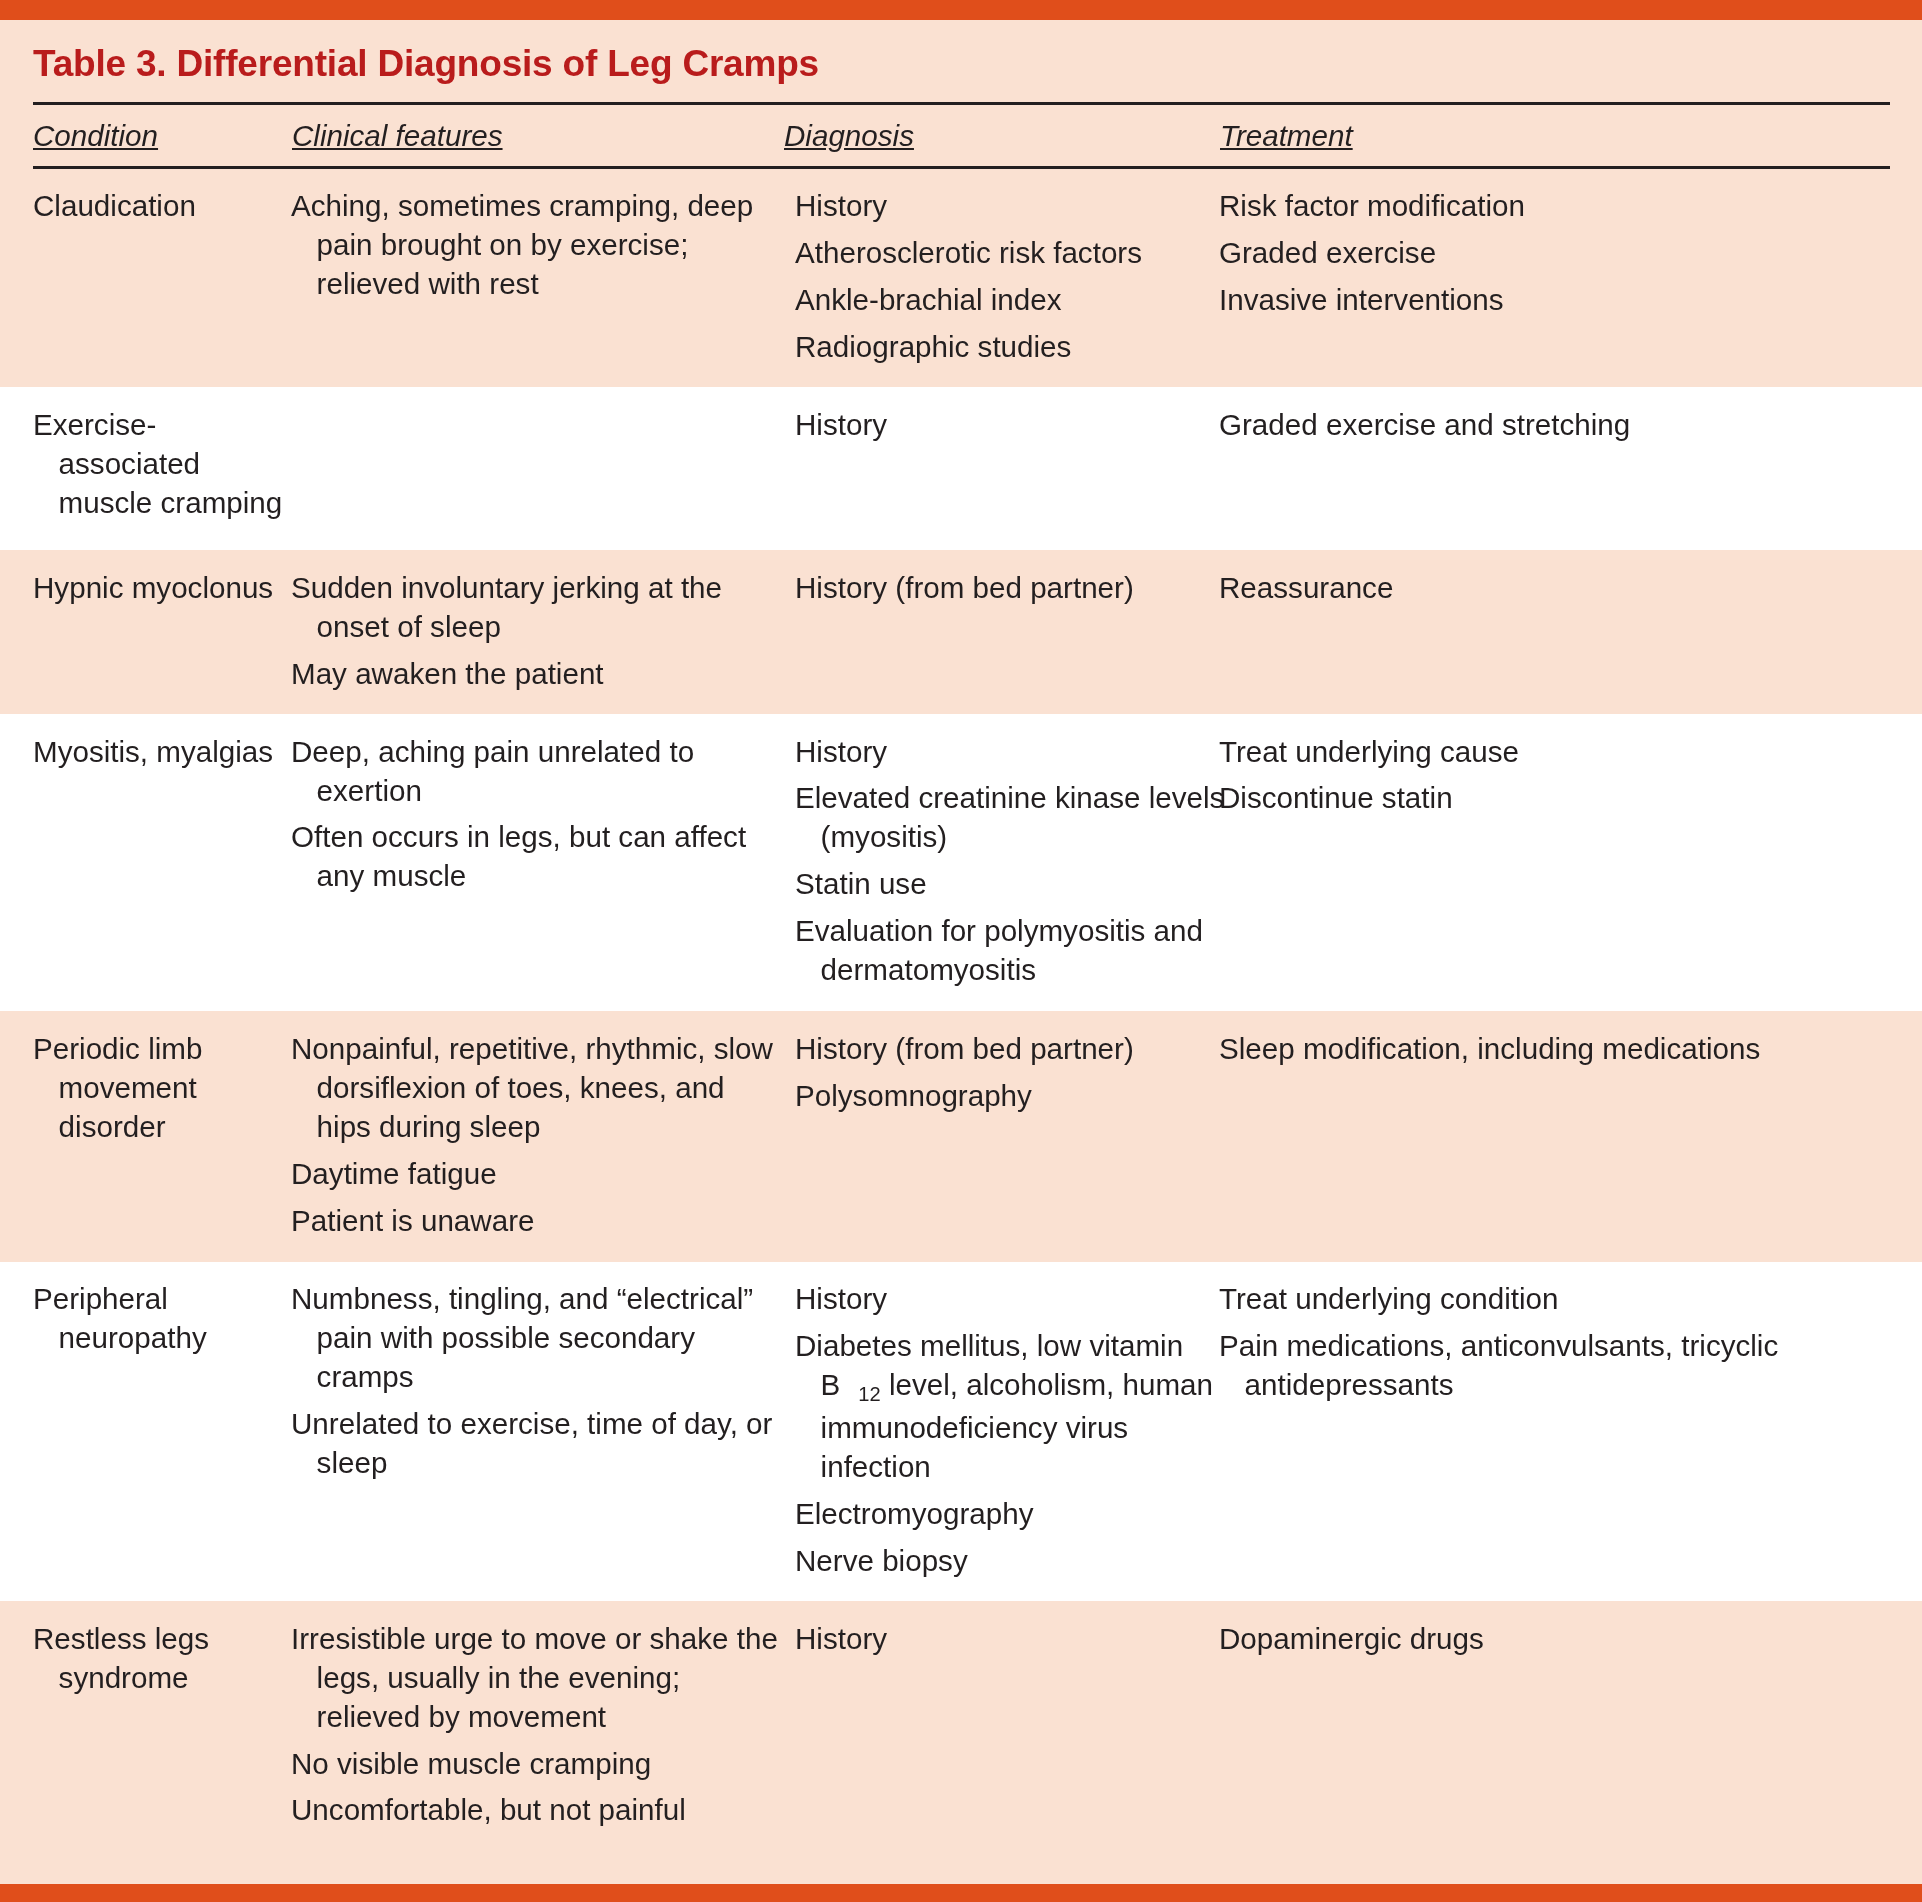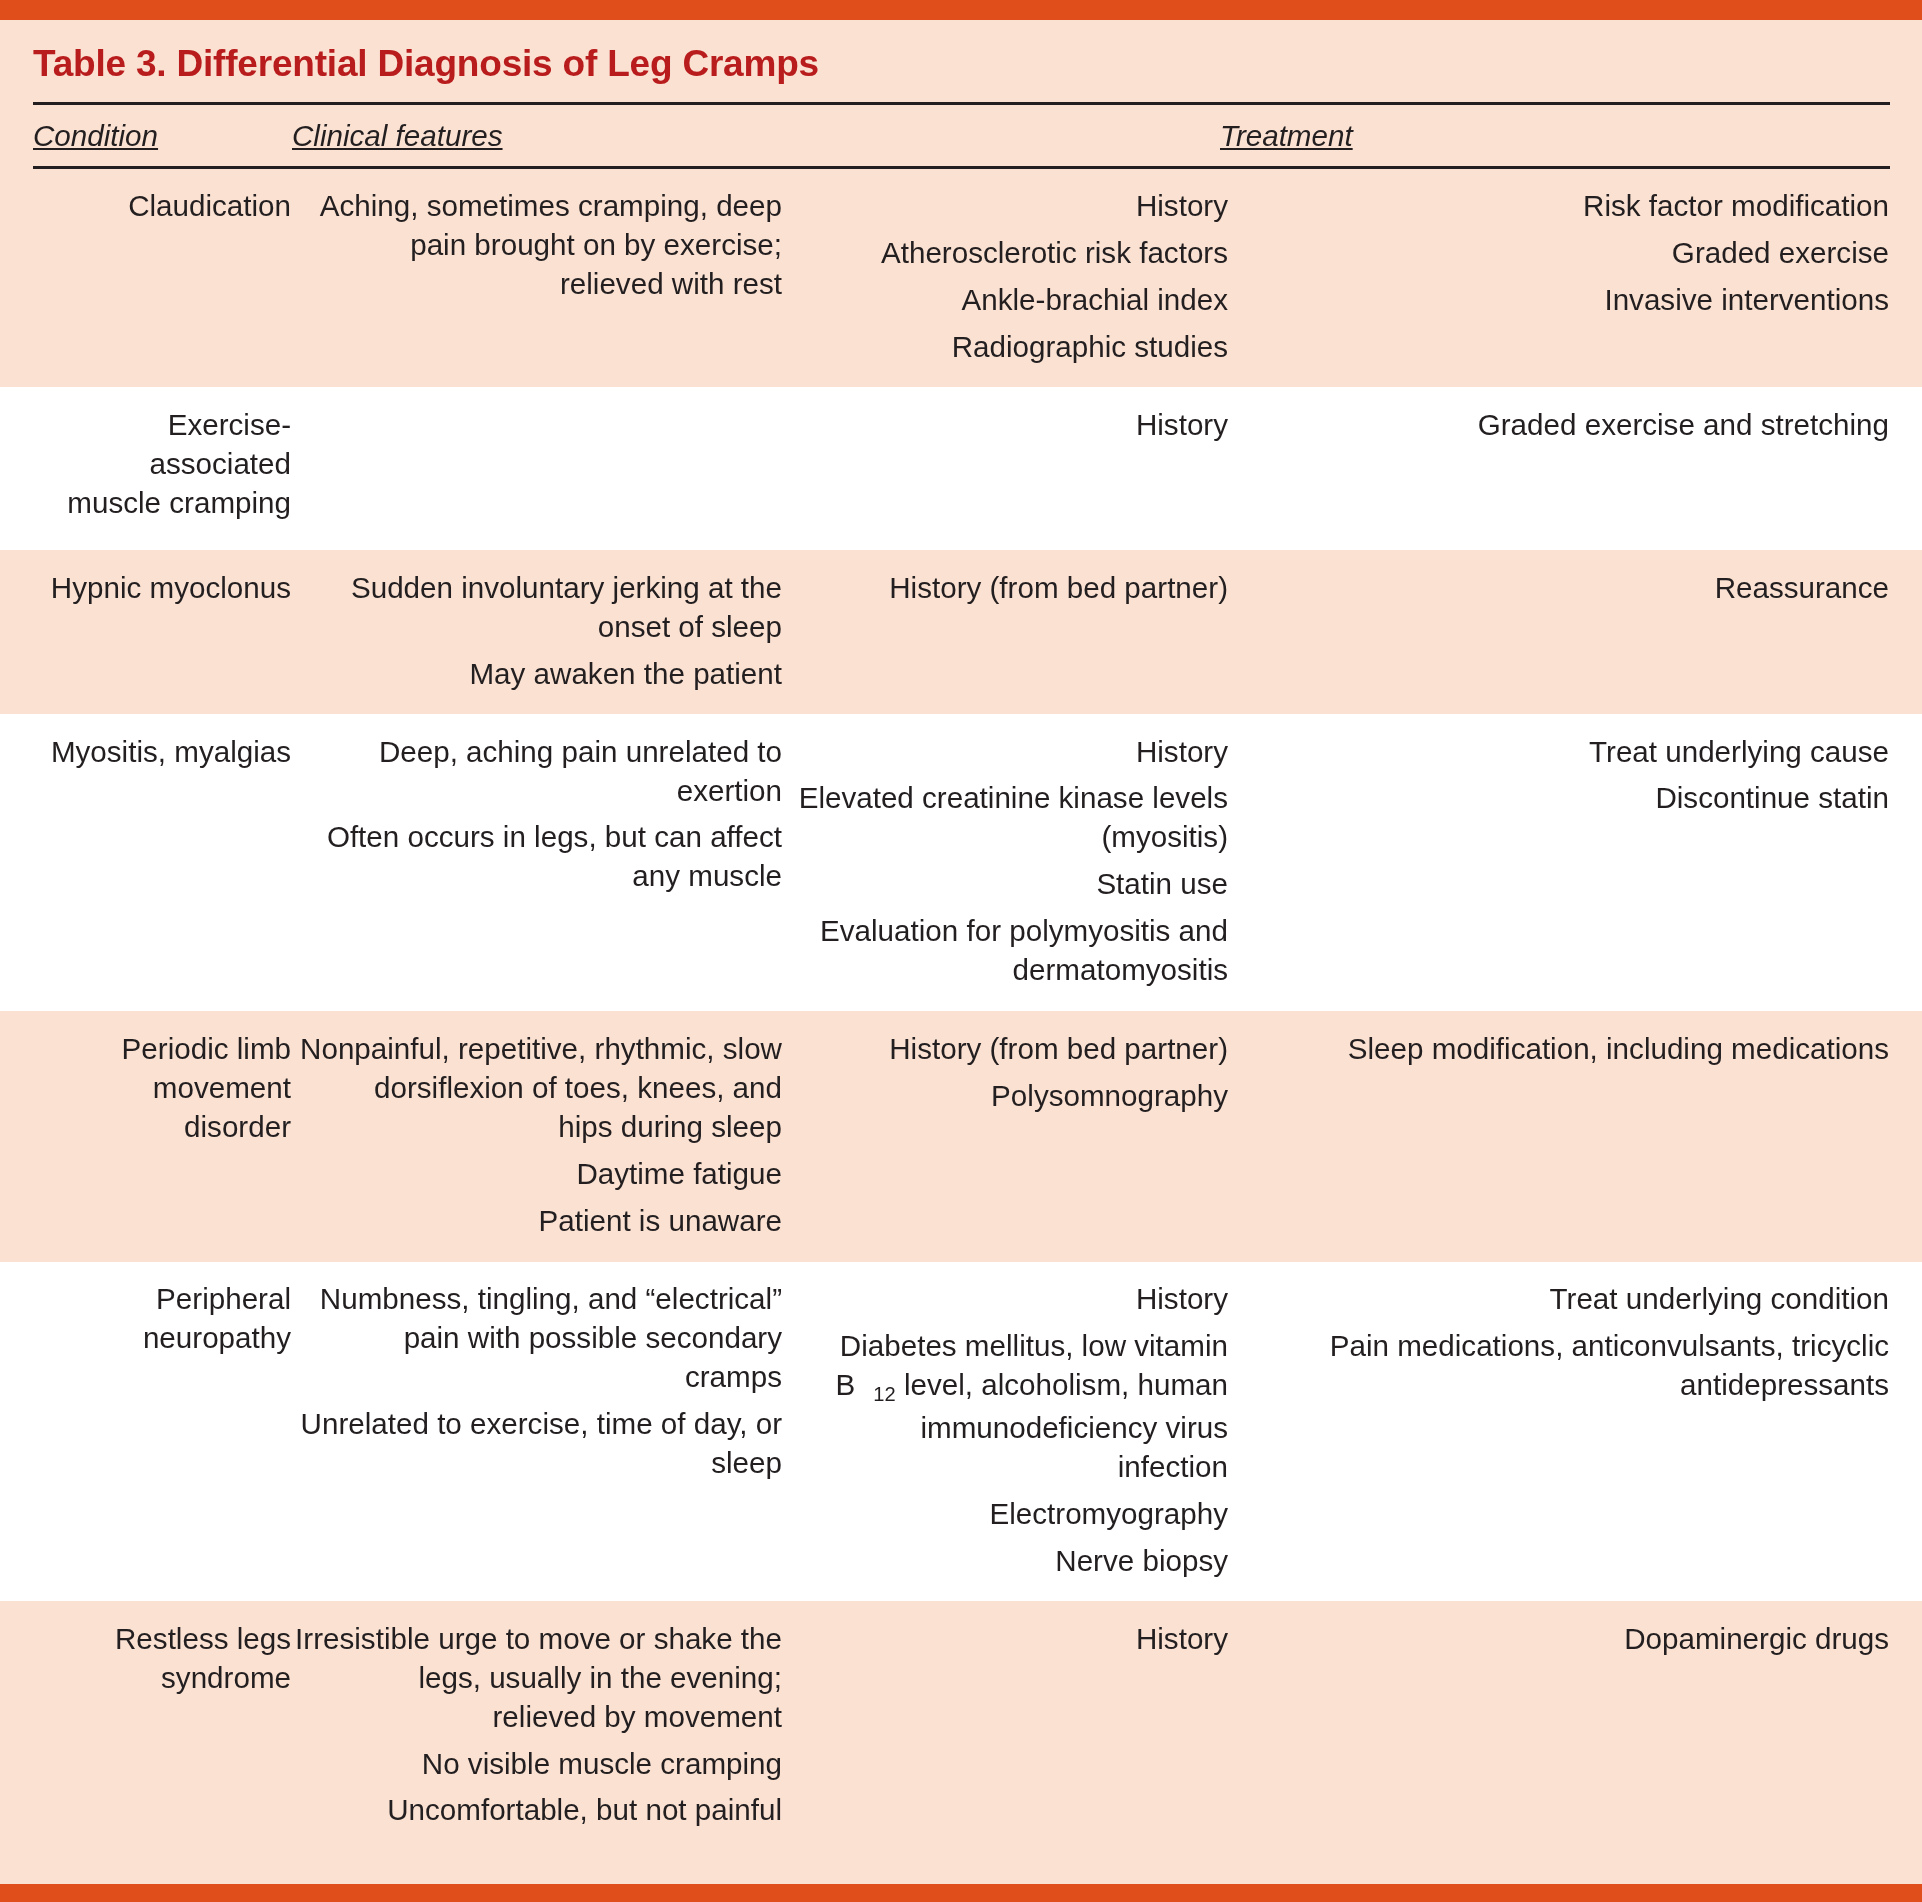--- a/index.html
+++ b/index.html
@@ -90,21 +90,20 @@
   .c1 { left: 292px;  width: 493px; }
   .c2 { left: 784px;  width: 435px; }
   .c3 { left: 1220px; width: 680px; }
 
   
   .data-row {
     position: relative;
     box-sizing: border-box;
     padding: 17.7px 33px 19.7px 33px;
     min-height: 9.9px;
-    text-align: right;
   }
   .data-row.shade { background: #fae1d2; }
   .data-row.plain { background: #ffffff; }
 
   .row-inner {
     position: relative;
     width: 100%;
   }
 
   .cell {
@@ -145,20 +144,21 @@
   <div class="table-body">
 
     <div class="title-zone">
       <div class="table-title">Table 3. Differential Diagnosis of Leg Cramps</div>
       <div class="hrule-title"></div>
     </div>
 
     <div class="header-row">
       <div class="col-cell c0">Condition</div>
       <div class="col-cell c1">Clinical features</div>
+      <div class="col-cell c2">Diagnosis</div>
       <div class="col-cell c3">Treatment</div>
     </div>
     <div class="hrule-header"></div>
 
     <div id="rows-container">
         <div class="data-row shade">
           <div class="row-inner" style="height: 181px;">
             <div class="cell col-a">
               <div class="para">Claudication</div>
             </div>

